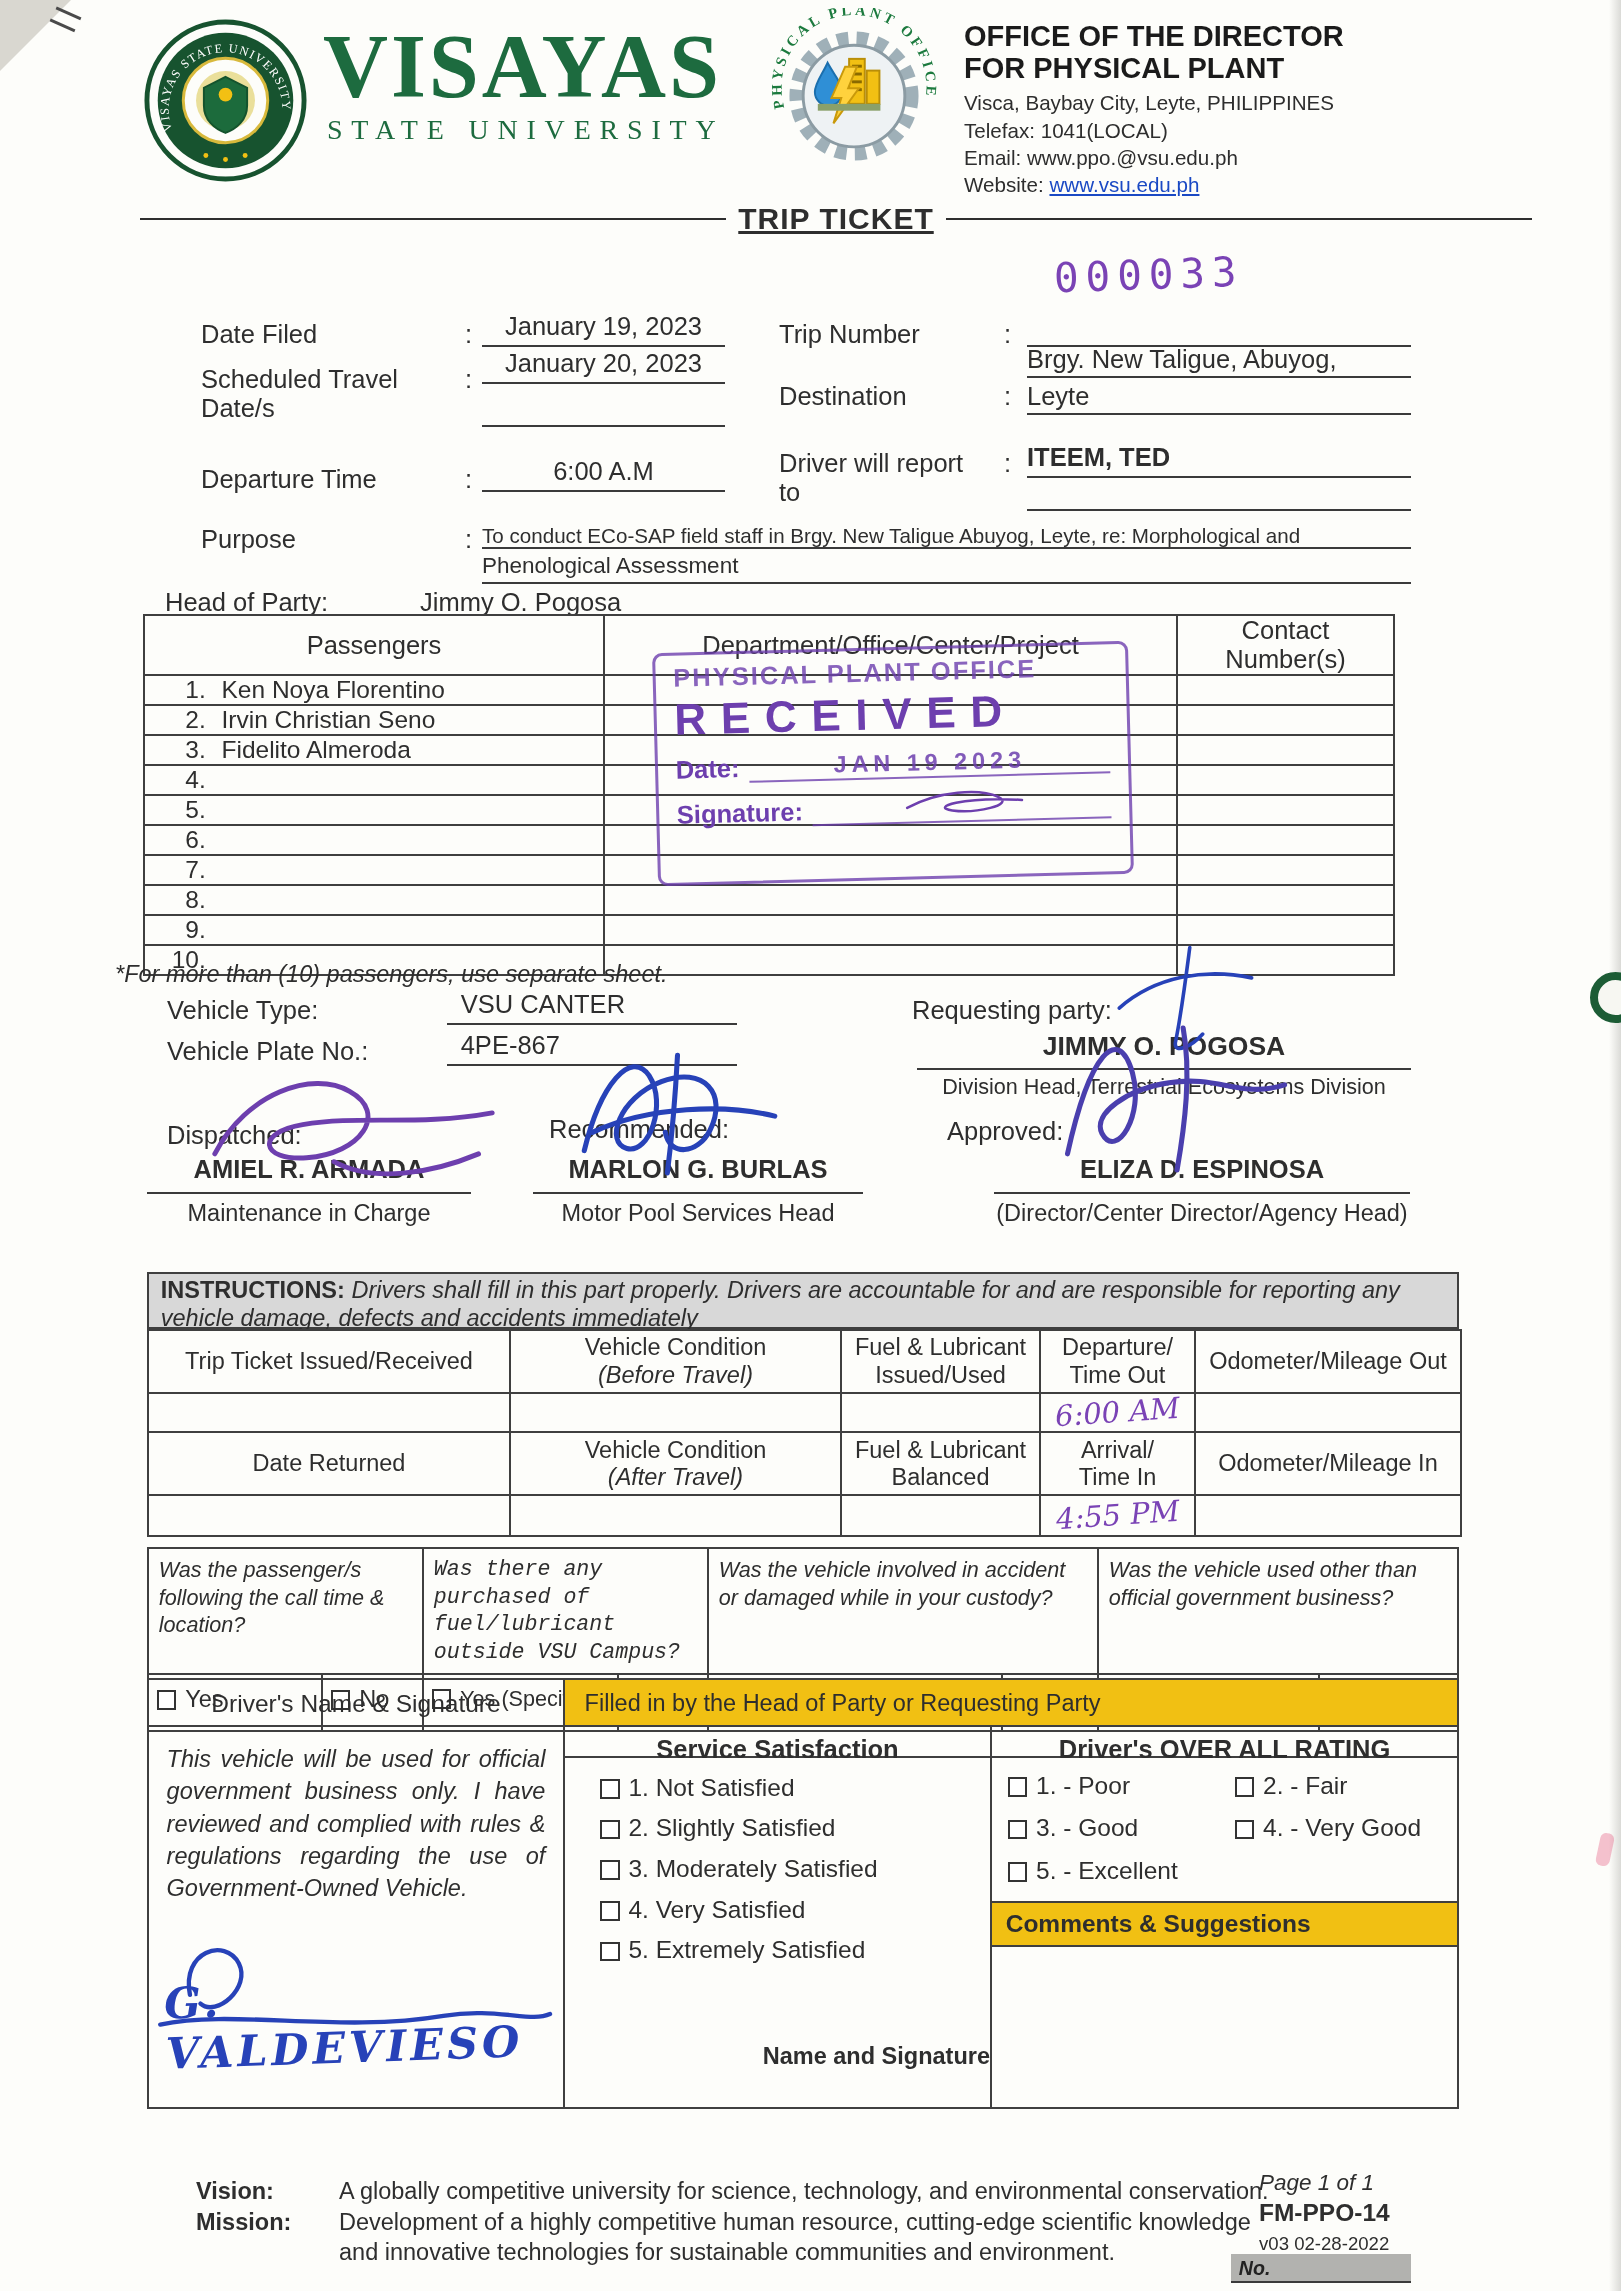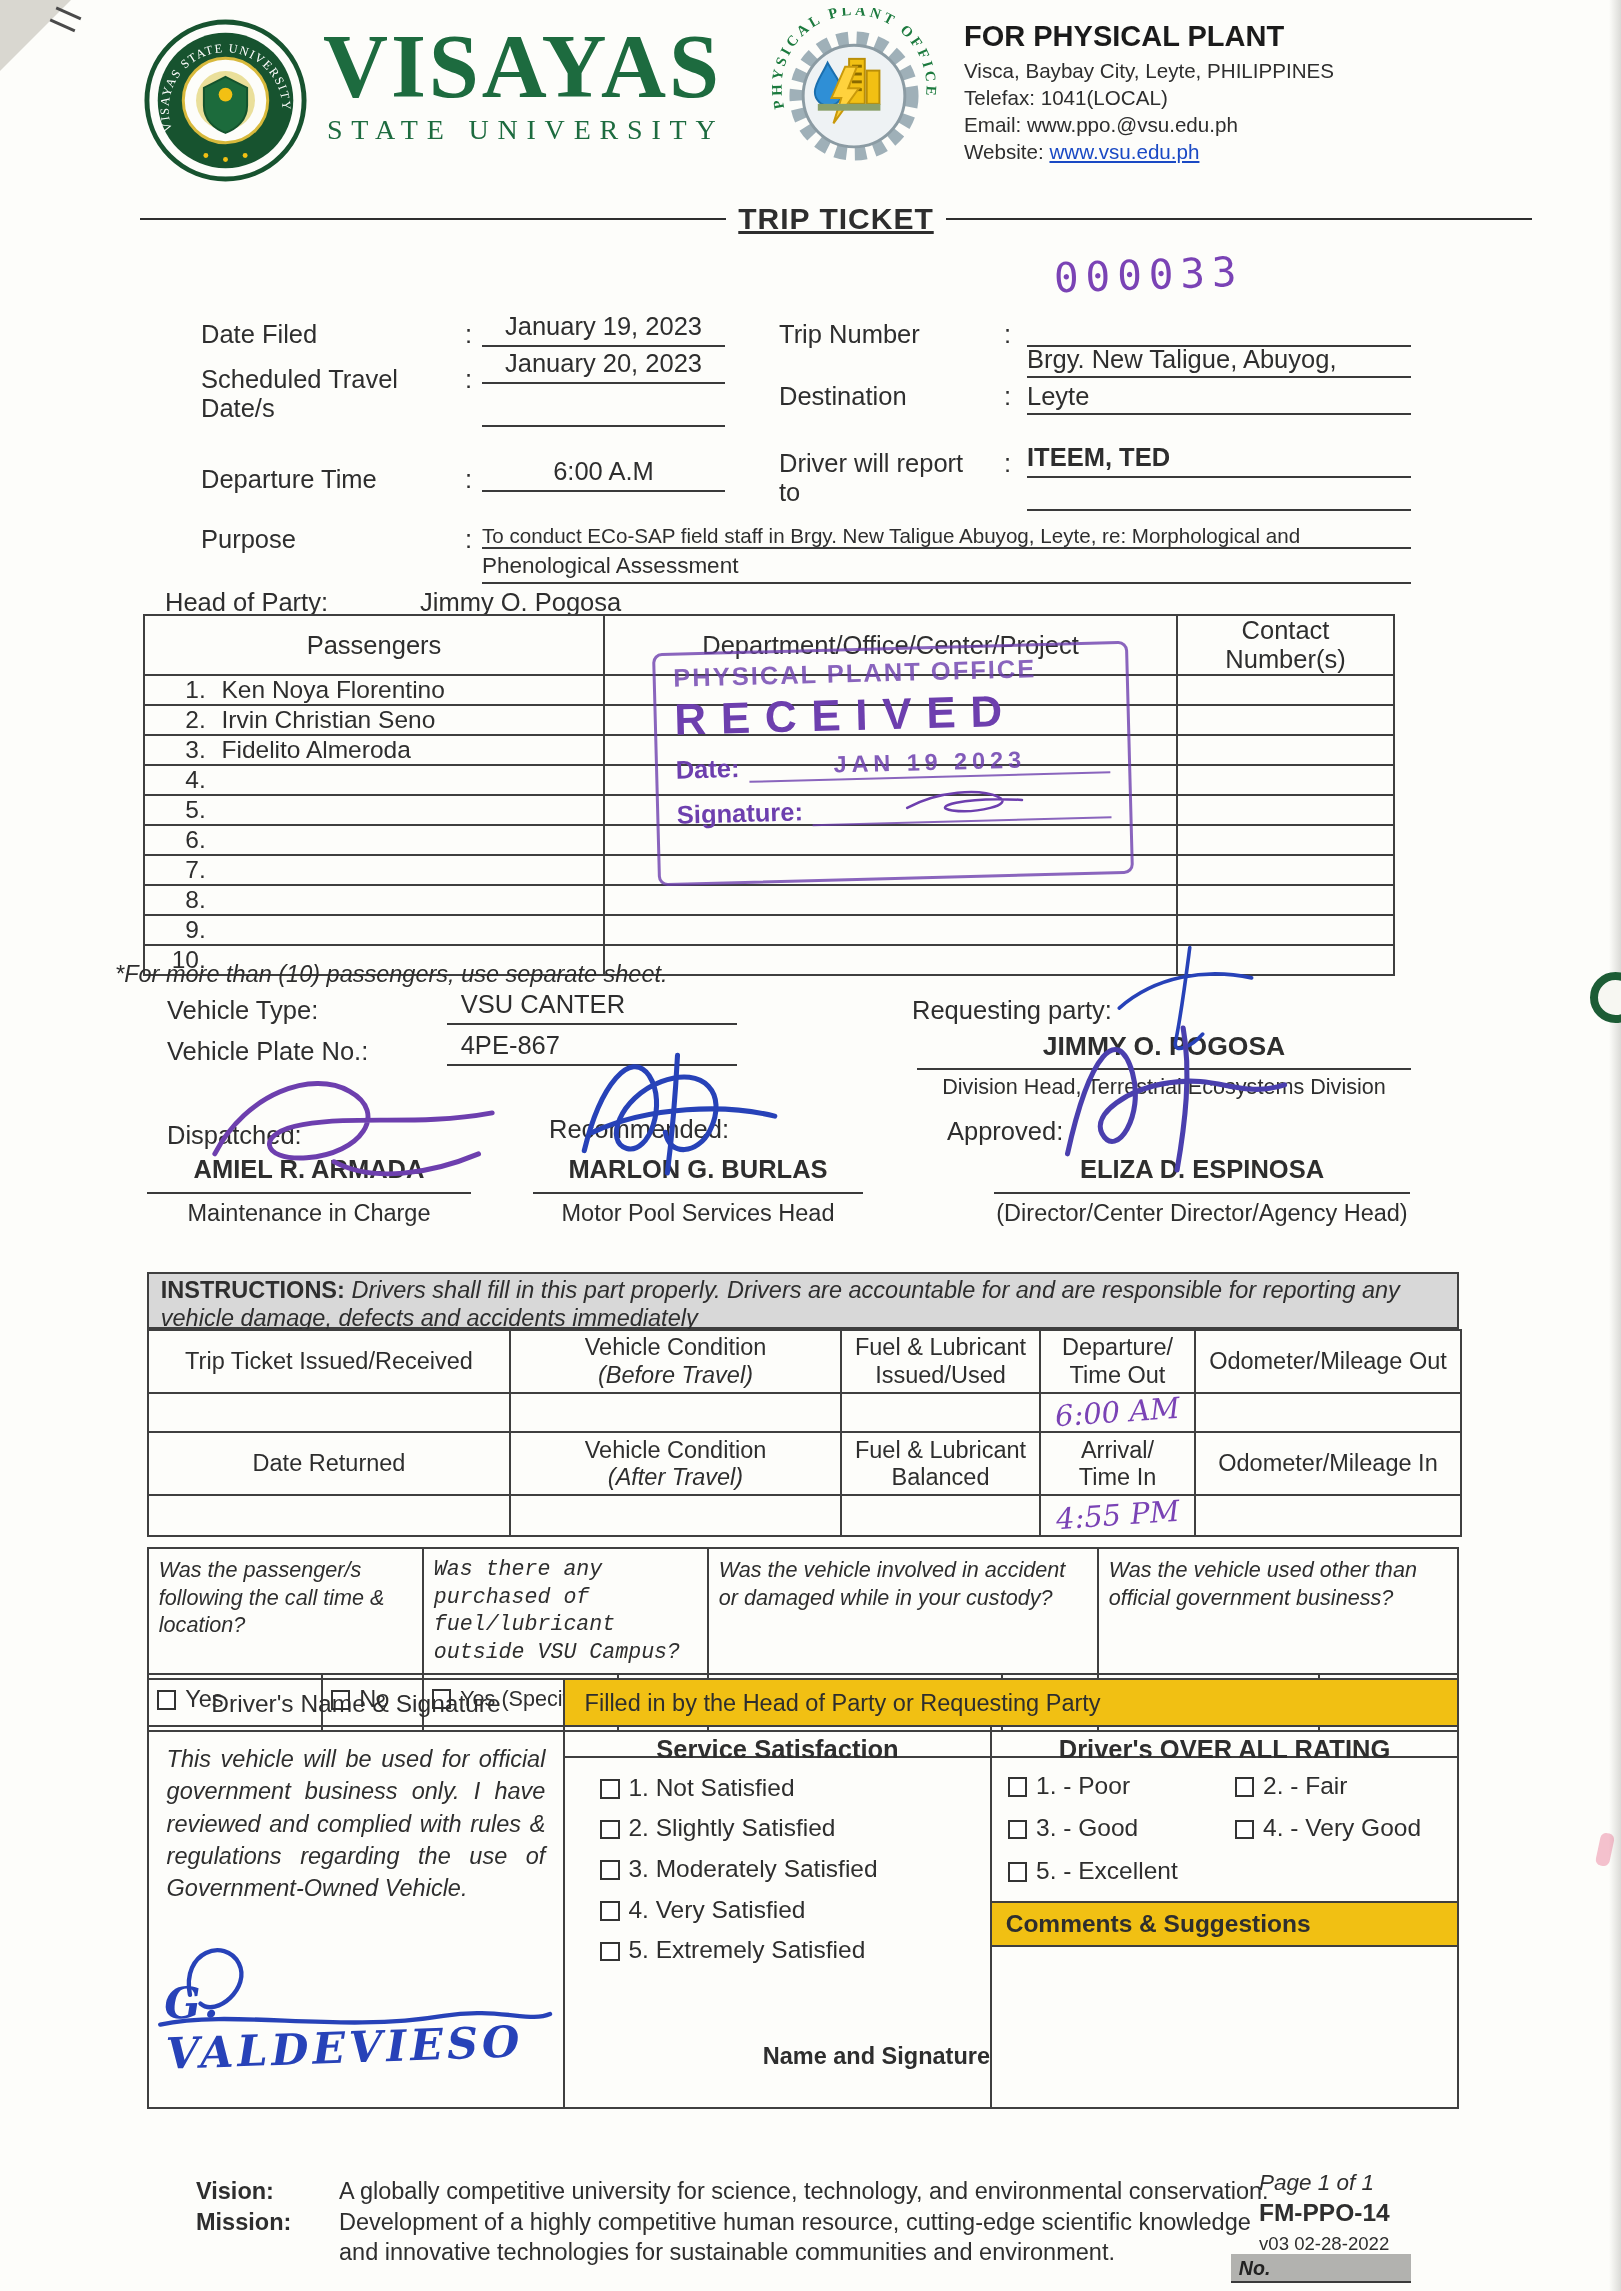--- a/index.html
+++ b/index.html
@@ -134,20 +134,21 @@
       <rect x="89" y="82" width="10" height="3" fill="#8a6a00"></rect>
     <path d="M64 56 C58 69 51 77 51 86 a14 14 0 0 0 28 0 C79 77 71 69 64 56 Z" fill="#2f8fd6" stroke="#1b6fae" stroke-width="2"></path>
     <polygon points="82,60 68,92 78,92 70,118 96,82 85,82 94,60" fill="#ffd23d" stroke="#c9990a" stroke-width="2"></polygon>
     <rect x="54" y="98" width="64" height="7" fill="#8aa06a"></rect>
     <text font-size="15" font-weight="bold" font-family="Liberation Serif, serif" fill="#1c7a3e" letter-spacing="3.5">
       <textPath href="#ppoArc">PHYSICAL PLANT OFFICE</textPath>
     </text>
   </svg>
 
   <div class="abs" style="left:964px;top:19.6px;width:461px;">
+    <div class="off1">OFFICE OF THE DIRECTOR</div>
     <div class="off1">FOR PHYSICAL PLANT</div>
     <div class="offinfo">
       <div>Visca, Baybay City, Leyte, PHILIPPINES</div>
       <div>Telefax: 1041(LOCAL)</div>
       <div>Email: www.ppo.@vsu.edu.ph</div>
       <div><span>Website: </span><span class="link">www.vsu.edu.ph</span></div>
     </div>
   </div>
 
   <div id="titleband">

